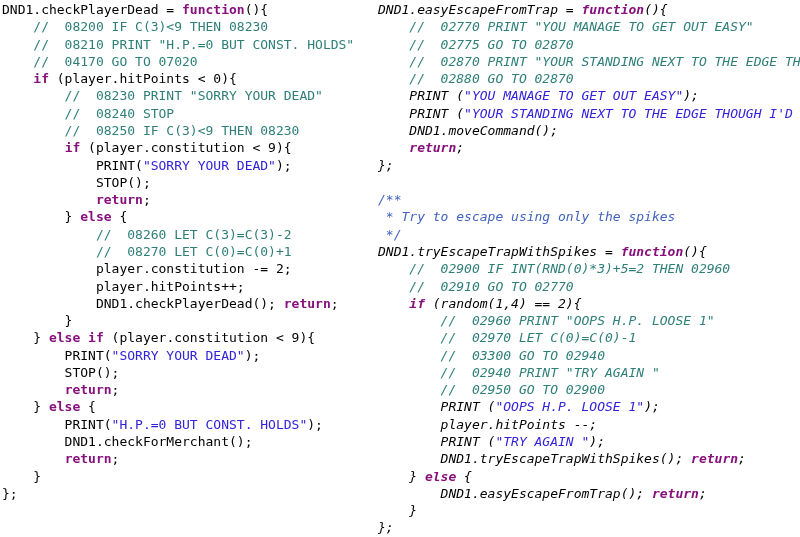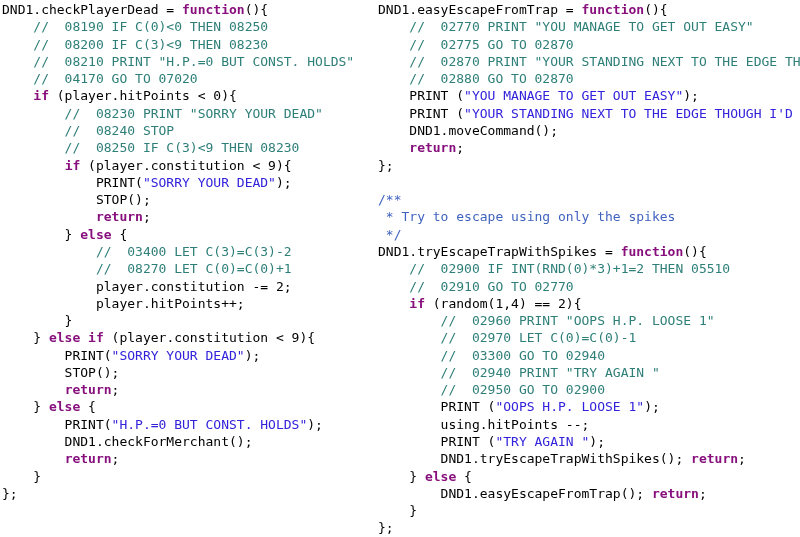--- a/index.html
+++ b/index.html
@@ -6,51 +6,51 @@
   .screen{
     position:relative;
     width:800px;height:537px;
     background:var(--c-bg,#ffffff);
     overflow:hidden;
     font-family:"DejaVu Sans Mono","Liberation Mono",monospace;
     font-size:13px;
   }
   .code-col{position:absolute;top:1px;}
   .code-col-left{left:2px;width:376px;}
-  .code-col-right{left:378px;width:422px;}
+  .code-col-right{left:378px;width:422px;font-style:italic;}
   .line{height:17.29px;line-height:17.29px;white-space:pre;overflow:visible;}
   .tk-d {color:var(--c-default,#000000);}
   .tk-k {color:var(--c-keyword,#87107D);font-weight:bold;}
   .tk-s {color:var(--c-string,#3222DB);}
   .tk-c {color:var(--c-comment,#2E7F78);}
   .tk-dc{color:var(--c-doc,#4063BF);}
 </style>
 </head>
 <body>
 
 <div class="screen">
   <div class="code-col code-col-left">
       <div class="line"><span class="tk-d">DND1.checkPlayerDead = </span><span class="tk-k">function</span><span class="tk-d">(){</span></div>
-      <div class="line"><span class="tk-c">    //  08190 IF C(0)&lt;0 THEN 08250</span></div>
       <div class="line"><span class="tk-c">    //  08200 IF C(3)&lt;9 THEN 08230</span></div>
       <div class="line"><span class="tk-c">    //  08210 PRINT "H.P.=0 BUT CONST. HOLDS"</span></div>
       <div class="line"><span class="tk-c">    //  04170 GO TO 07020</span></div>
       <div class="line"><span class="tk-d">    </span><span class="tk-k">if</span><span class="tk-d"> (player.hitPoints &lt; 0){</span></div>
       <div class="line"><span class="tk-c">        //  08230 PRINT "SORRY YOUR DEAD"</span></div>
       <div class="line"><span class="tk-c">        //  08240 STOP</span></div>
       <div class="line"><span class="tk-c">        //  08250 IF C(3)&lt;9 THEN 08230</span></div>
       <div class="line"><span class="tk-d">        </span><span class="tk-k">if</span><span class="tk-d"> (player.constitution &lt; 9){</span></div>
       <div class="line"><span class="tk-d">            PRINT(</span><span class="tk-s">"SORRY YOUR DEAD"</span><span class="tk-d">);</span></div>
       <div class="line"><span class="tk-d">            STOP();</span></div>
       <div class="line"><span class="tk-d">            </span><span class="tk-k">return</span><span class="tk-d">;</span></div>
       <div class="line"><span class="tk-d">        } </span><span class="tk-k">else</span><span class="tk-d"> {</span></div>
-      <div class="line"><span class="tk-c">            //  03400 LET C(3)=C(3)-2</span></div>
+      <div class="line"><span class="tk-c">            //  08260 LET C(3)=C(3)-2</span></div>
       <div class="line"><span class="tk-c">            //  08270 LET C(0)=C(0)+1</span></div>
       <div class="line"><span class="tk-d">            player.constitution -= 2;</span></div>
       <div class="line"><span class="tk-d">            player.hitPoints++;</span></div>
+      <div class="line"><span class="tk-d">            DND1.checkPlayerDead(); </span><span class="tk-k">return</span><span class="tk-d">;</span></div>
       <div class="line"><span class="tk-d">        }</span></div>
       <div class="line"><span class="tk-d">    } </span><span class="tk-k">else</span><span class="tk-d"> </span><span class="tk-k">if</span><span class="tk-d"> (player.constitution &lt; 9){</span></div>
       <div class="line"><span class="tk-d">        PRINT(</span><span class="tk-s">"SORRY YOUR DEAD"</span><span class="tk-d">);</span></div>
       <div class="line"><span class="tk-d">        STOP();</span></div>
       <div class="line"><span class="tk-d">        </span><span class="tk-k">return</span><span class="tk-d">;</span></div>
       <div class="line"><span class="tk-d">    } </span><span class="tk-k">else</span><span class="tk-d"> {</span></div>
       <div class="line"><span class="tk-d">        PRINT(</span><span class="tk-s">"H.P.=0 BUT CONST. HOLDS"</span><span class="tk-d">);</span></div>
       <div class="line"><span class="tk-d">        DND1.checkForMerchant();</span></div>
       <div class="line"><span class="tk-d">        </span><span class="tk-k">return</span><span class="tk-d">;</span></div>
       <div class="line"><span class="tk-d">    }</span></div>
@@ -65,30 +65,30 @@
       <div class="line"><span class="tk-d">    PRINT (</span><span class="tk-s">"YOU MANAGE TO GET OUT EASY"</span><span class="tk-d">);</span></div>
       <div class="line"><span class="tk-d">    PRINT (</span><span class="tk-s">"YOUR STANDING NEXT TO THE EDGE THOUGH I'D</span></div>
       <div class="line"><span class="tk-d">    DND1.moveCommand();</span></div>
       <div class="line"><span class="tk-d">    </span><span class="tk-k">return</span><span class="tk-d">;</span></div>
       <div class="line"><span class="tk-d">};</span></div>
       <div class="line"></div>
       <div class="line"><span class="tk-dc">/**</span></div>
       <div class="line"><span class="tk-dc"> * Try to escape using only the spikes</span></div>
       <div class="line"><span class="tk-dc"> */</span></div>
       <div class="line"><span class="tk-d">DND1.tryEscapeTrapWithSpikes = </span><span class="tk-k">function</span><span class="tk-d">(){</span></div>
-      <div class="line"><span class="tk-c">    //  02900 IF INT(RND(0)*3)+1=2 THEN 05510</span></div>
+      <div class="line"><span class="tk-c">    //  02900 IF INT(RND(0)*3)+5=2 THEN 02960</span></div>
       <div class="line"><span class="tk-c">    //  02910 GO TO 02770</span></div>
       <div class="line"><span class="tk-d">    </span><span class="tk-k">if</span><span class="tk-d"> (random(1,4) == 2){</span></div>
       <div class="line"><span class="tk-c">        //  02960 PRINT "OOPS H.P. LOOSE 1"</span></div>
       <div class="line"><span class="tk-c">        //  02970 LET C(0)=C(0)-1</span></div>
       <div class="line"><span class="tk-c">        //  03300 GO TO 02940</span></div>
       <div class="line"><span class="tk-c">        //  02940 PRINT "TRY AGAIN "</span></div>
       <div class="line"><span class="tk-c">        //  02950 GO TO 02900</span></div>
       <div class="line"><span class="tk-d">        PRINT (</span><span class="tk-s">"OOPS H.P. LOOSE 1"</span><span class="tk-d">);</span></div>
-      <div class="line"><span class="tk-d">        using.hitPoints --;</span></div>
+      <div class="line"><span class="tk-d">        player.hitPoints --;</span></div>
       <div class="line"><span class="tk-d">        PRINT (</span><span class="tk-s">"TRY AGAIN "</span><span class="tk-d">);</span></div>
       <div class="line"><span class="tk-d">        DND1.tryEscapeTrapWithSpikes(); </span><span class="tk-k">return</span><span class="tk-d">;</span></div>
       <div class="line"><span class="tk-d">    } </span><span class="tk-k">else</span><span class="tk-d"> {</span></div>
       <div class="line"><span class="tk-d">        DND1.easyEscapeFromTrap(); </span><span class="tk-k">return</span><span class="tk-d">;</span></div>
       <div class="line"><span class="tk-d">    }</span></div>
       <div class="line"><span class="tk-d">};</span></div>
     </div>
 </div>
 
 </body></html>

